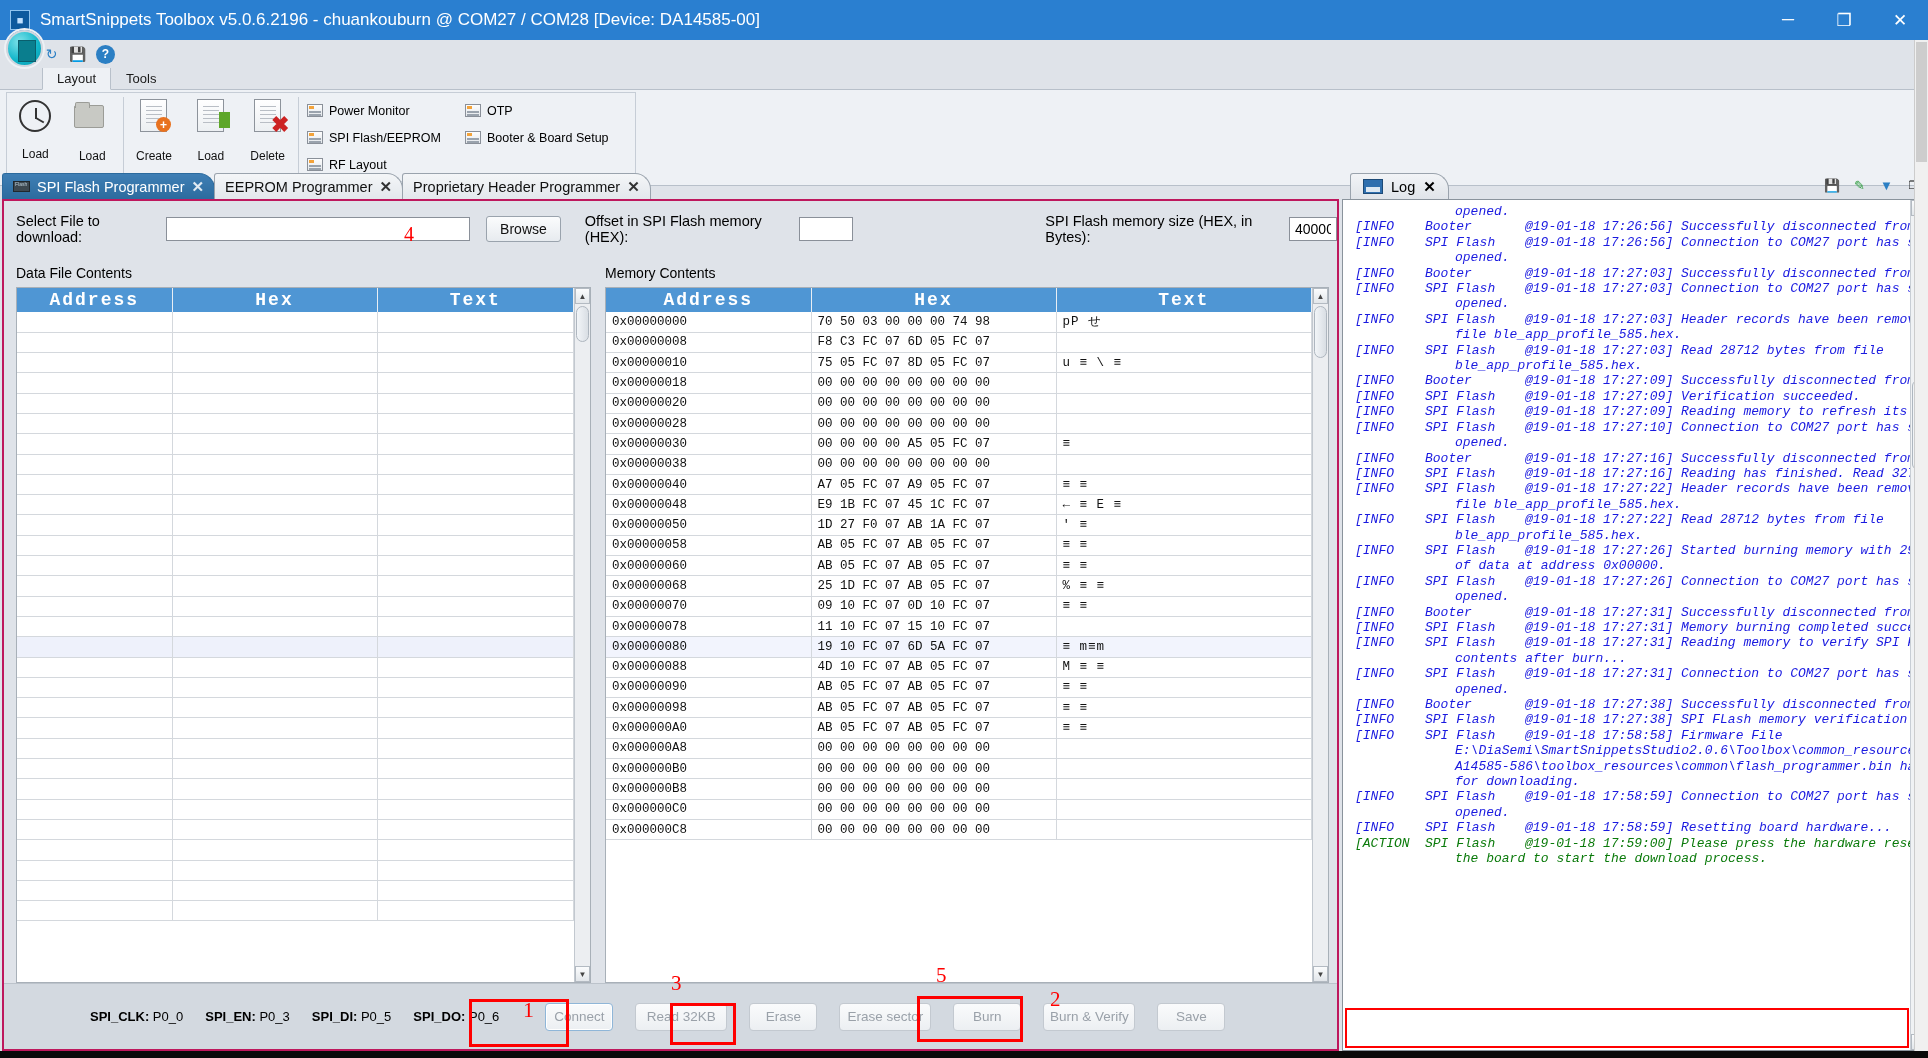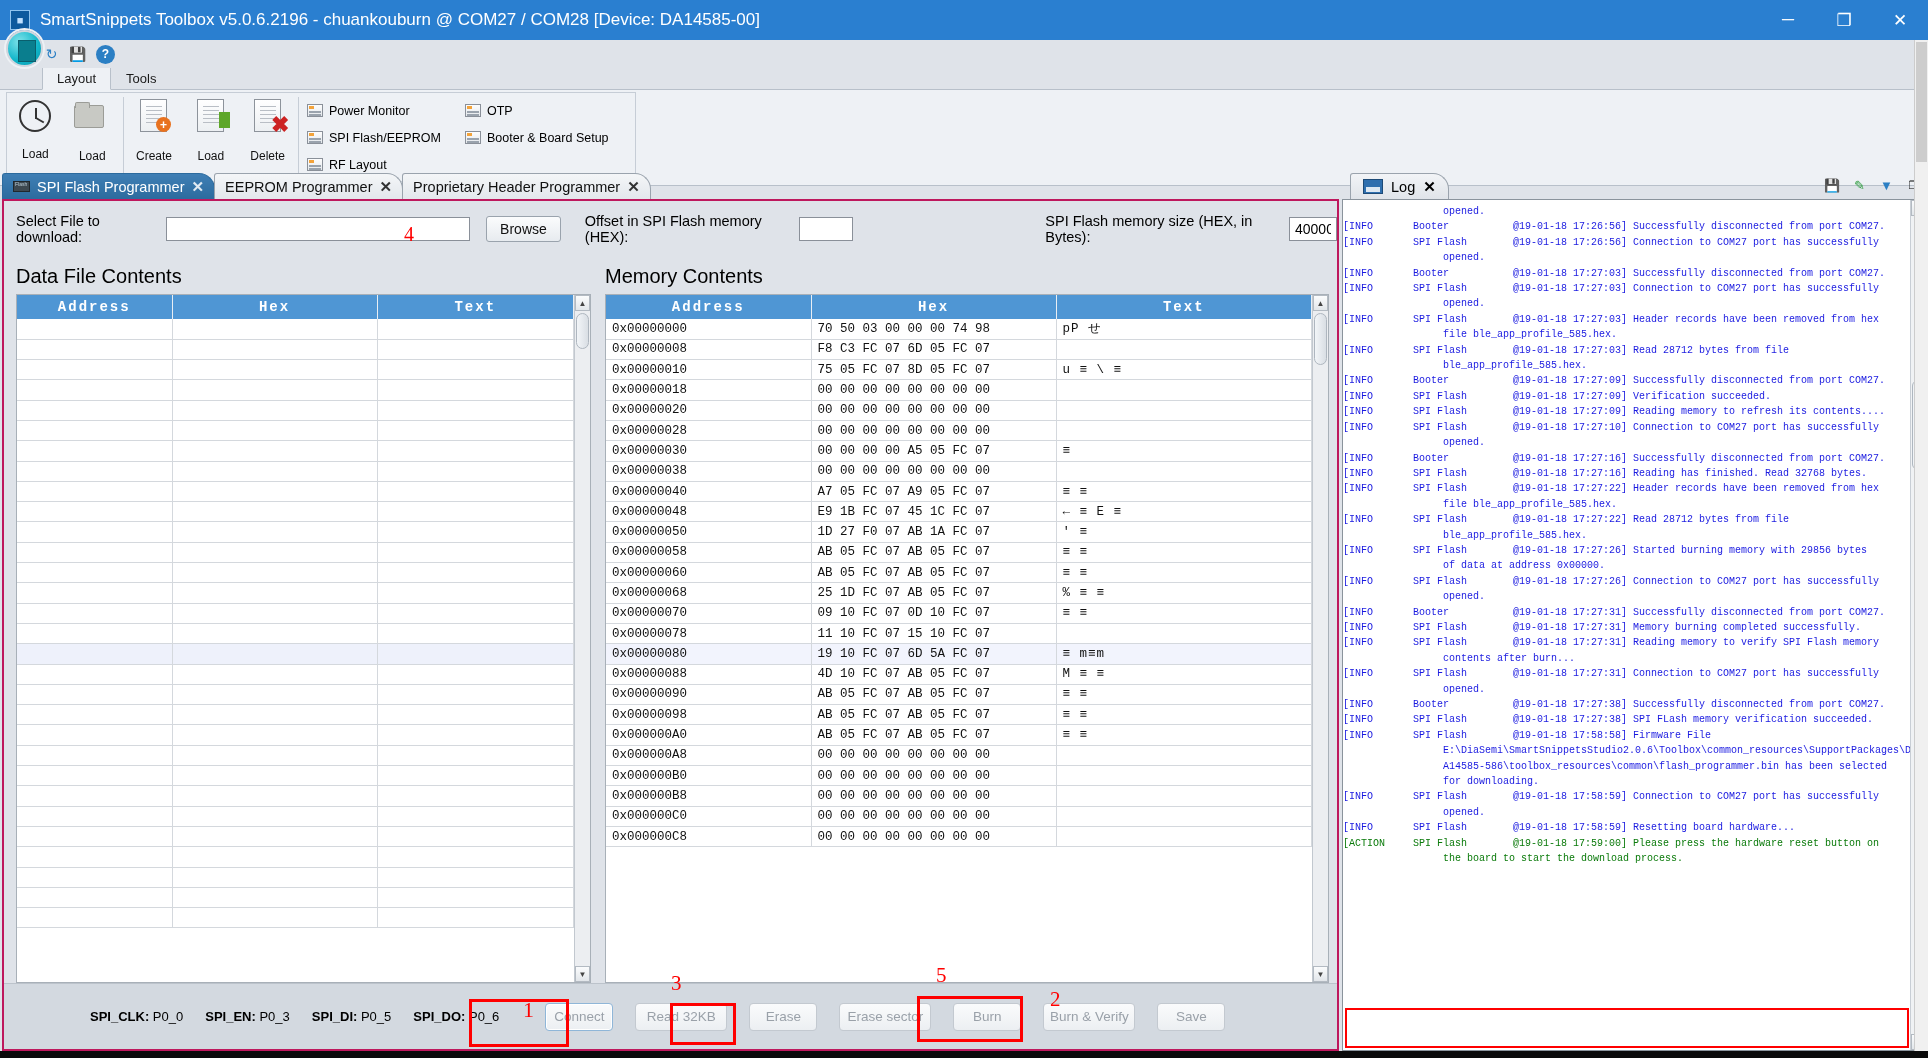--- a/index.html
+++ b/index.html
@@ -247,34 +247,34 @@
     position: absolute; color: #ff0000; font-size: 20px;
     font-family: "Liberation Serif", serif;
   }
 
   
   .tables-wrap {
     position: absolute; left: 12px; right: 8px; top: 64px; bottom: 66px;
     display: flex; gap: 14px;
   }
   .tblbox { display: flex; flex-direction: column; }
-  .tbl-title { font-size: 20px; margin-bottom: 6px; }
+  .tbl-title { font-size: 14px; margin-bottom: 6px; }
   .tbl-scroll {
     flex: 1; display: flex;
     border: 1px solid #a8b0b8;
     background: #fff;
     overflow: hidden;
     position: relative;
   }
   table.grid { border-collapse: collapse; width: 100%; table-layout: fixed; }
   table.grid th {
     background: #4f96d4;
     color: #fff;
     font-family: "Liberation Mono", monospace;
-    font-size: 14px;
+    font-size: 18px;
     font-weight: bold;
     height: 24px;
     border-right: 1px solid #e8eef4;
     letter-spacing: 2px;
   }
   table.grid td {
     height: 20.3px;
     border-bottom: 1px solid #d4d8dd;
     border-right: 1px solid #d4d8dd;
     font-family: "Liberation Mono", monospace;
@@ -365,26 +365,27 @@
   .log-toolbar {
     position: absolute; right: 4px; top: 4px;
     display: flex; gap: 10px; align-items: center;
   }
   .lt-ic { width: 17px; height: 16px; display:flex; align-items:center; justify-content:center; font-size: 13px; }
   .log-body {
     flex: 1; border: 1px solid #8a939c; background: #fff;
     position: relative; overflow: hidden; display: flex;
   }
   .log-lines {
-    flex: 1; padding: 4px 6px 4px 0;
+    flex: 1; padding: 4px 6px 4px 12px;
     font-family: "Liberation Mono", monospace;
-    font-size: 10px;
+    font-size: 13px;
     line-height: 15.4px;
     color: #1a1ae0;
     overflow: hidden;
+    font-style: italic;
   }
   .logline { white-space: pre; }
   .logline .lvl { display: inline-block; width: 70px; }
   .logline .src { display: inline-block; width: 100px; }
   .logline.cont { padding-left: 100px; color:#1a1ae0; }
   .logline.action { color: #0a7a0a; }
   .logline.action .lvl { color:#0a7a0a; }
   .log-scroll {
     width: 15px; background: #f0f2f4; border-left: 1px solid #c8ced5;
     position: relative; flex: 0 0 auto;

